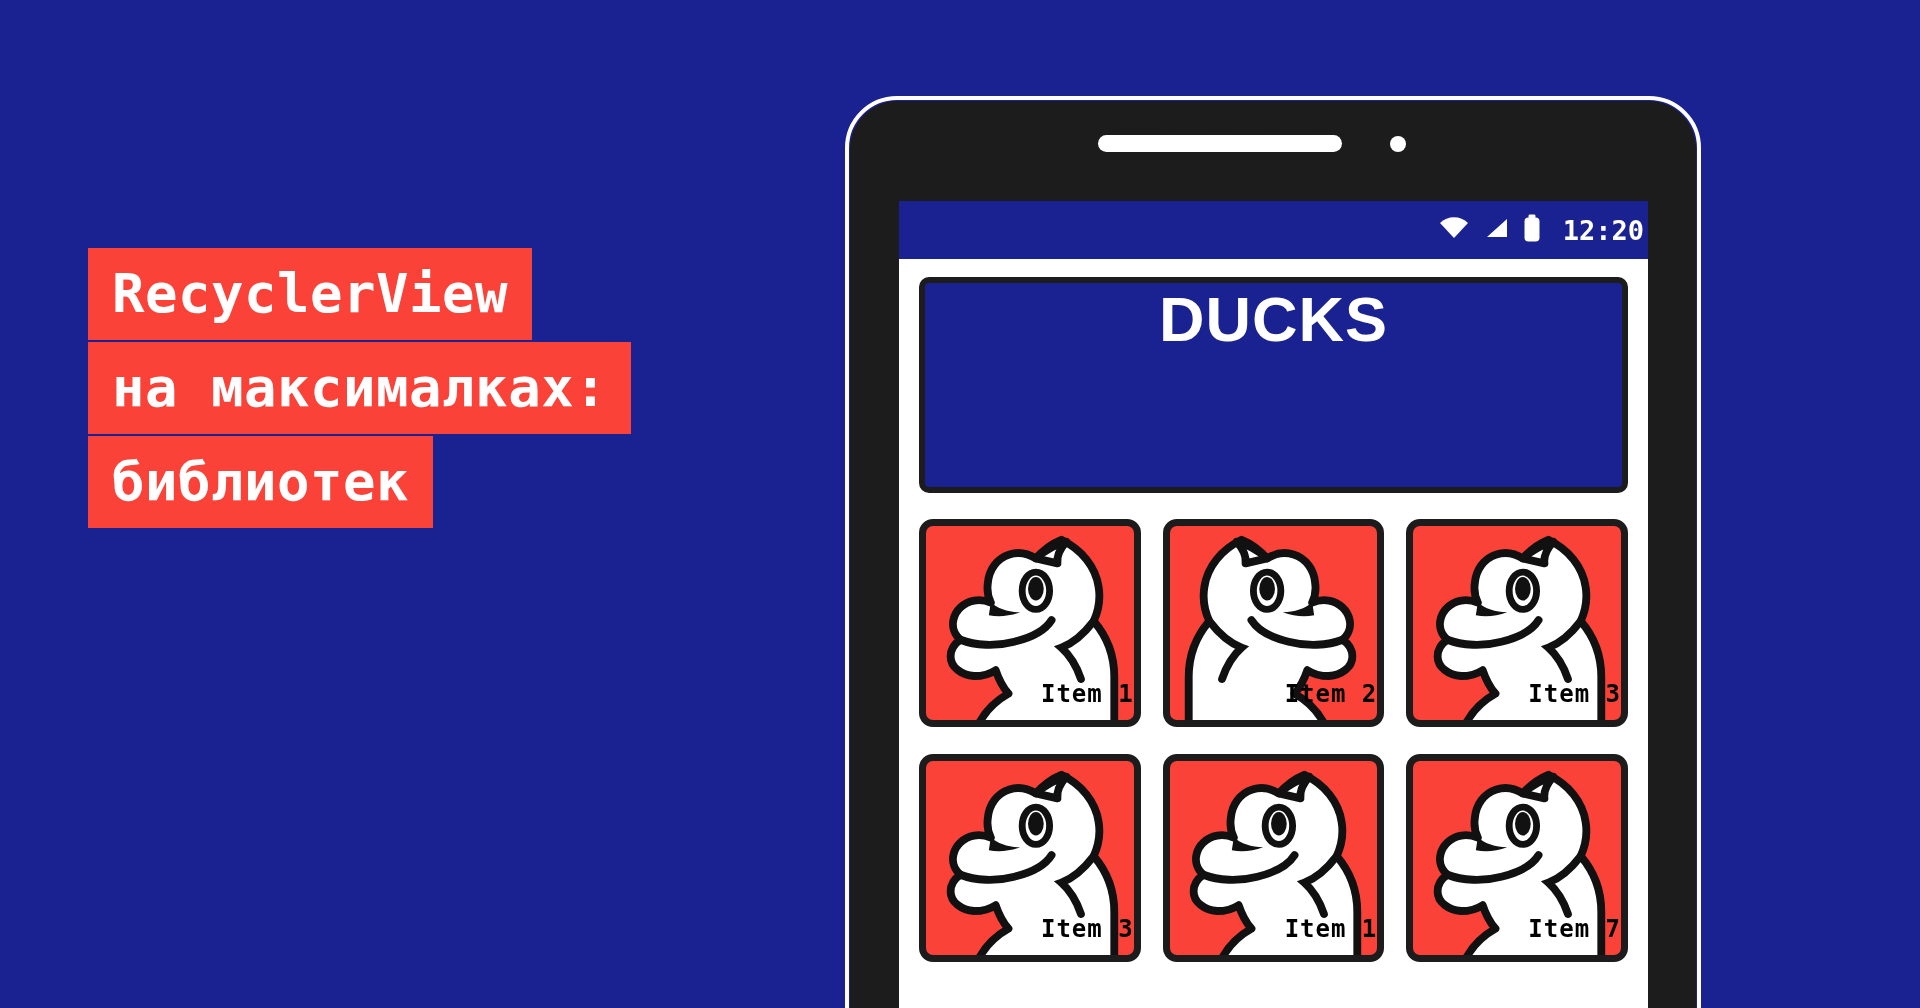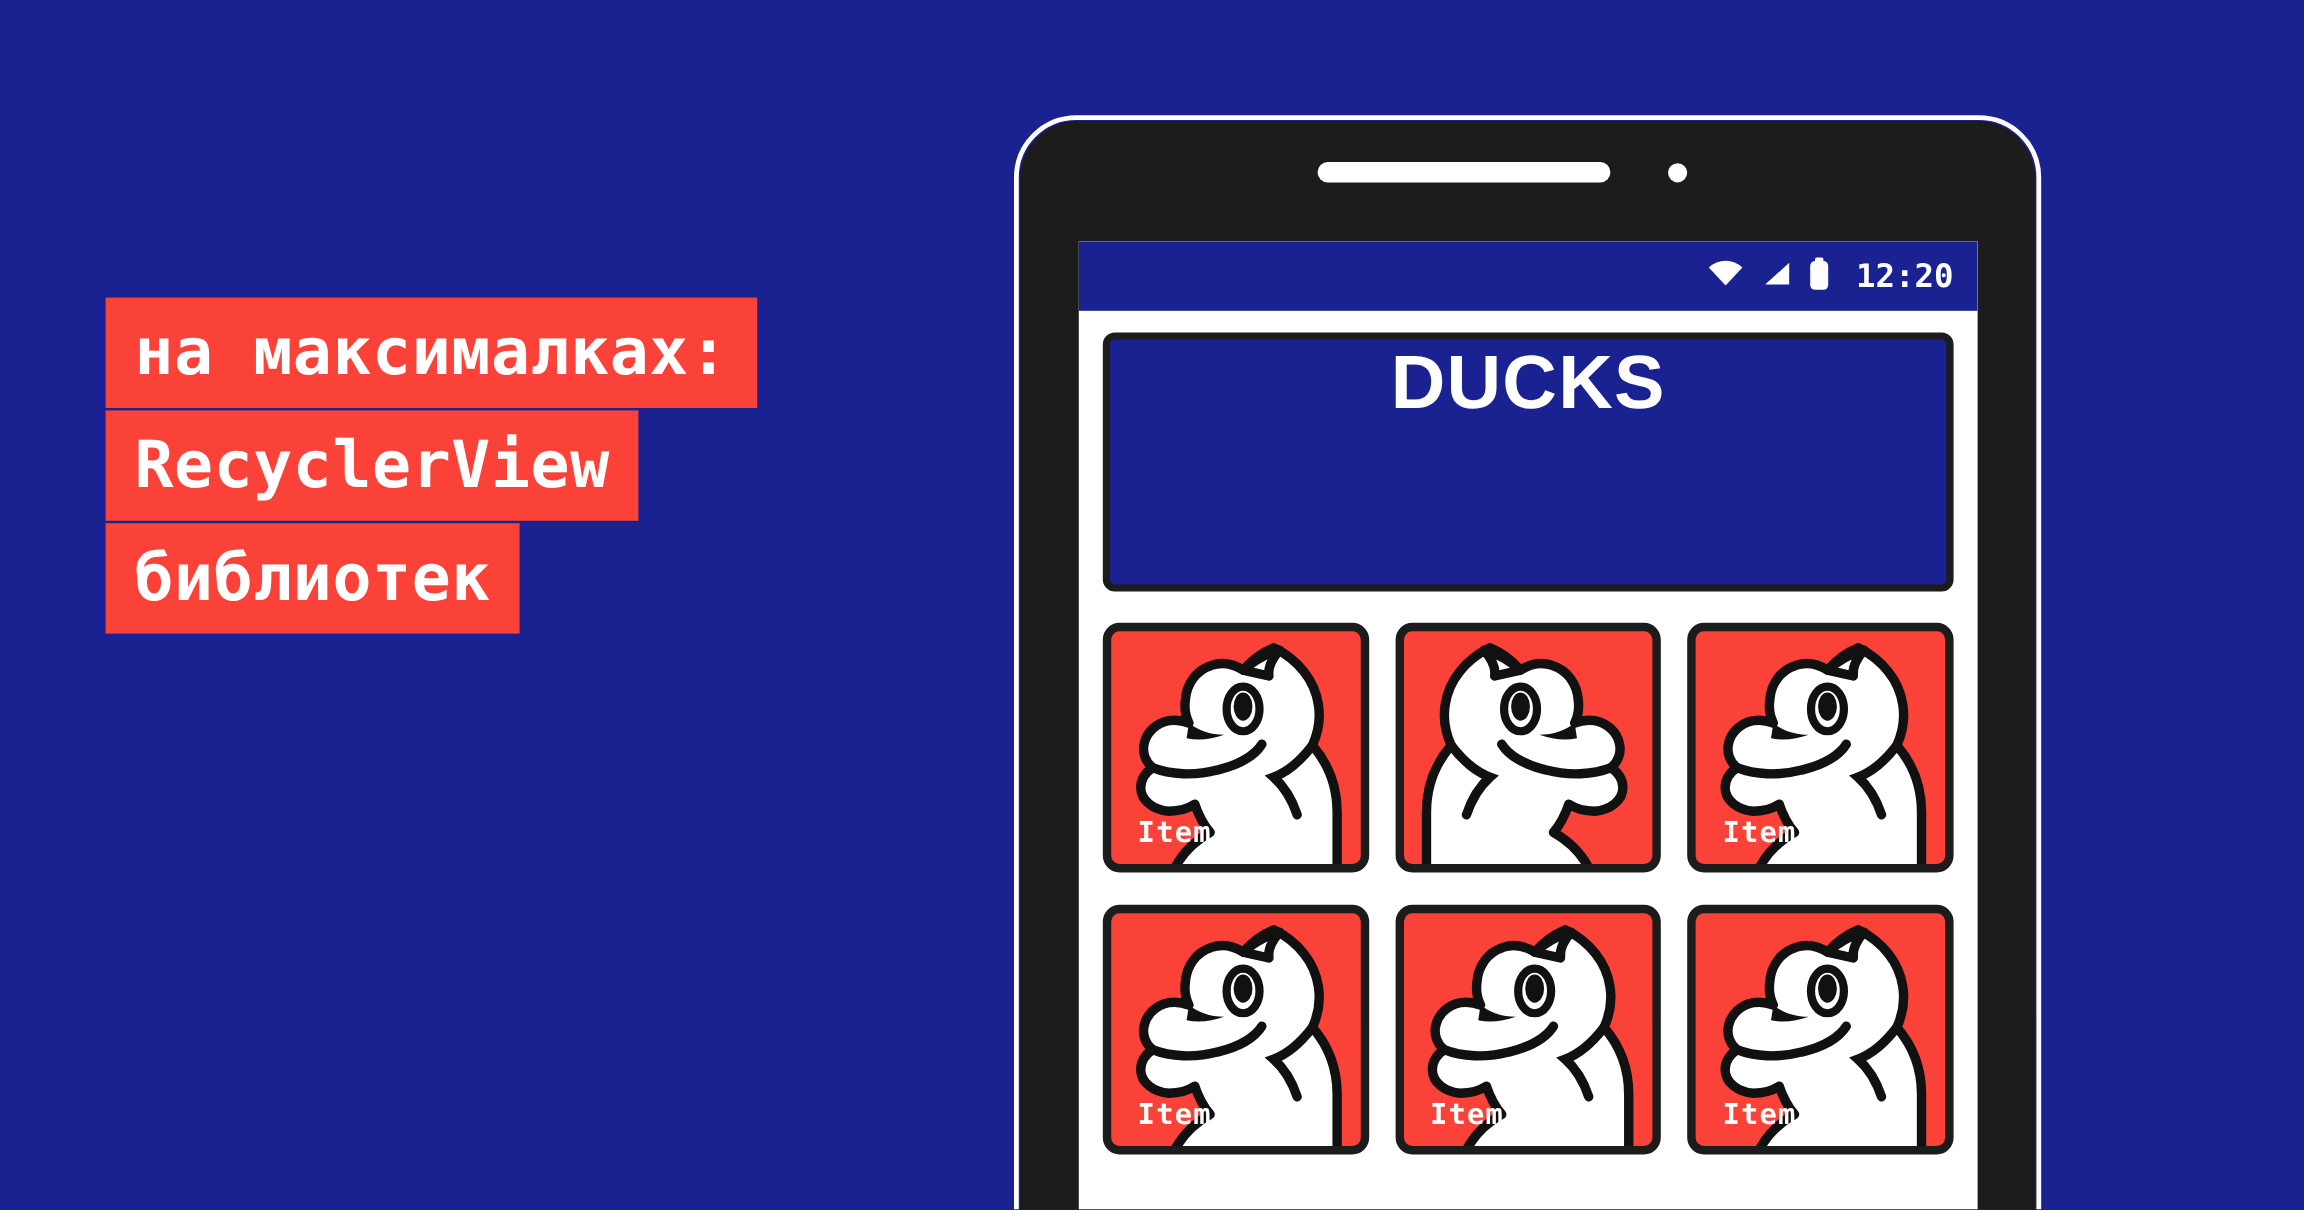--- a/index.html
+++ b/index.html
@@ -113,21 +113,21 @@
     height: 836px;
     background: #ffffff;
     overflow: hidden;
   }
   #statusbar {
     height: 58px;
     background: #1a2191;
     display: flex;
     align-items: center;
     justify-content: flex-end;
-    padding-right: 20px;
+    padding-right: 4px;
     box-sizing: border-box;
     gap: 14px;
   }
   .status-icon { display: block; }
   #clock {
     color: #ffffff;
     font-family: "DejaVu Sans Mono", monospace;
     font-weight: bold;
     font-size: 27px;
     letter-spacing: 0px;
@@ -182,37 +182,37 @@
     transform: translateX(-50%);
     width: 178px;
     height: 196px;
   }
   .card.flip .card-duck { transform: translateX(-50%) scaleX(-1); }
   .card-label {
     position: absolute;
     left: 0;
     right: 0;
     bottom: 12px;
-    text-align: left;
+    text-align: right;
     font-family: "DejaVu Sans Mono", monospace;
     font-weight: bold;
     font-size: 24px;
-    color: #ffffff;
+    color: #000000;
     letter-spacing: 1px;
     padding-left: 22px;
   }
 </style>
 </head>
 <body>
 
 <div id="stage">
 
   <div id="title-block">
+    <div class="title-line">RecyclerView</div>
     <div class="title-line">на максималках:</div>
-    <div class="title-line">RecyclerView</div>
     <div class="title-line">библиотек</div>
   </div>
 
   <div id="phone-wrap">
     <div id="phone-body">
       <div id="phone-bow"></div>
       <div id="speaker"></div>
       <div id="camera"></div>
 
       <div id="screen">

